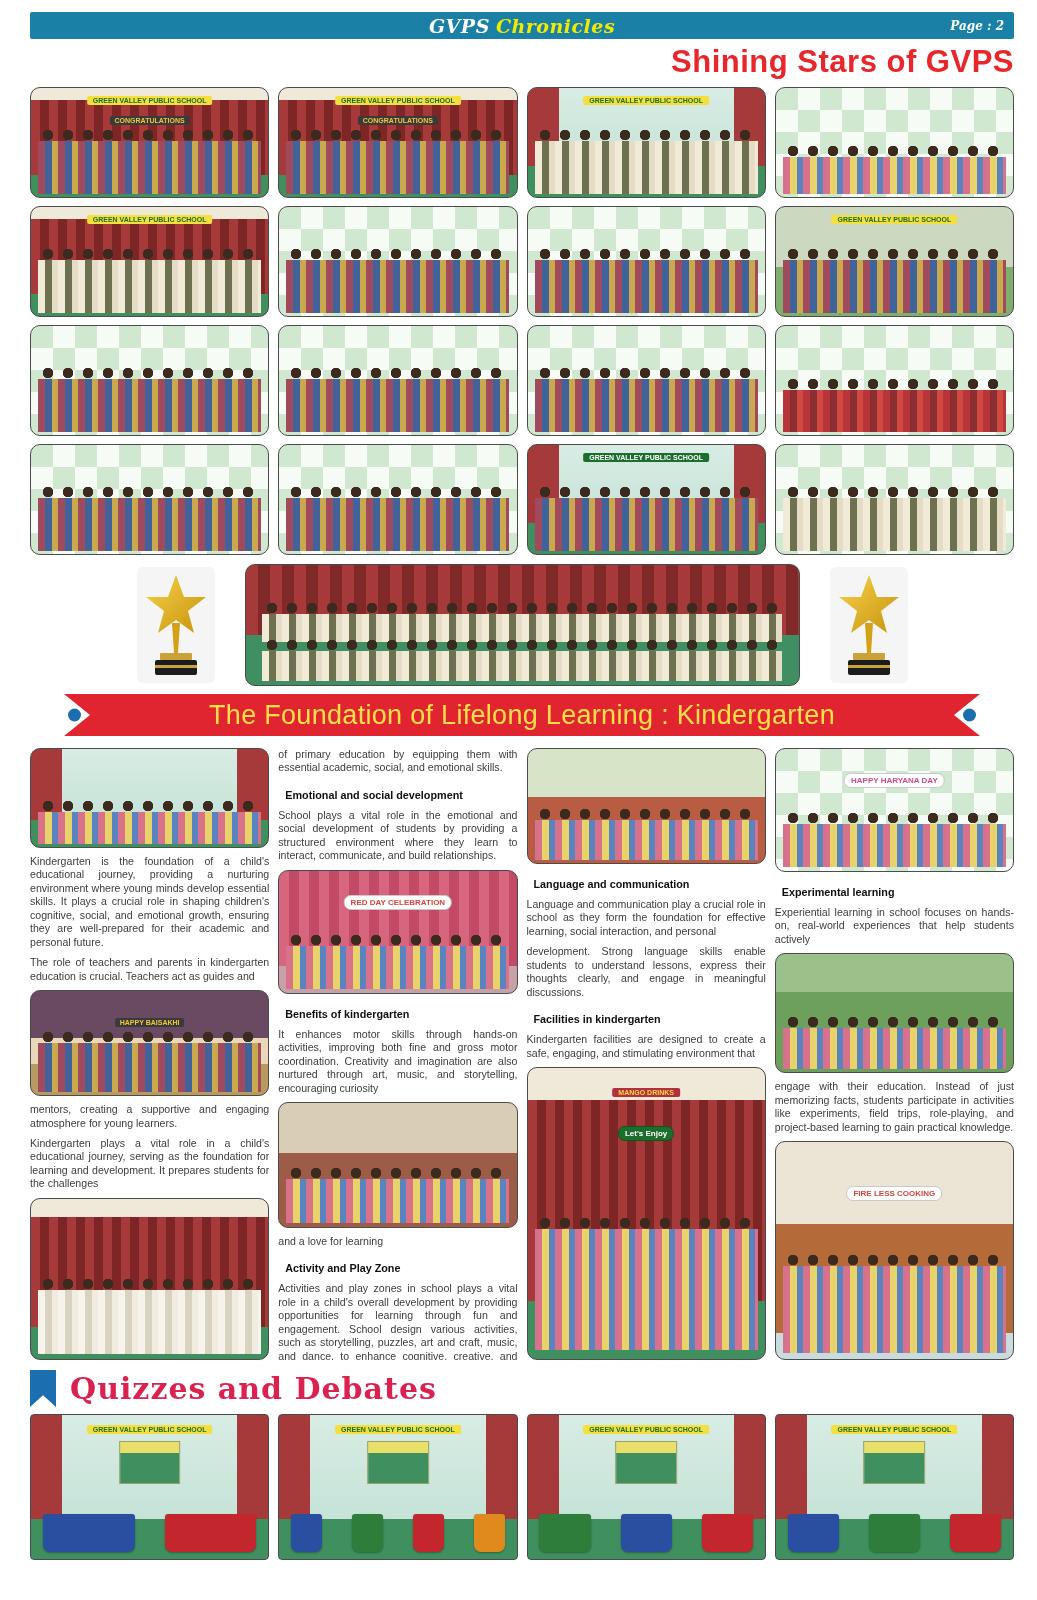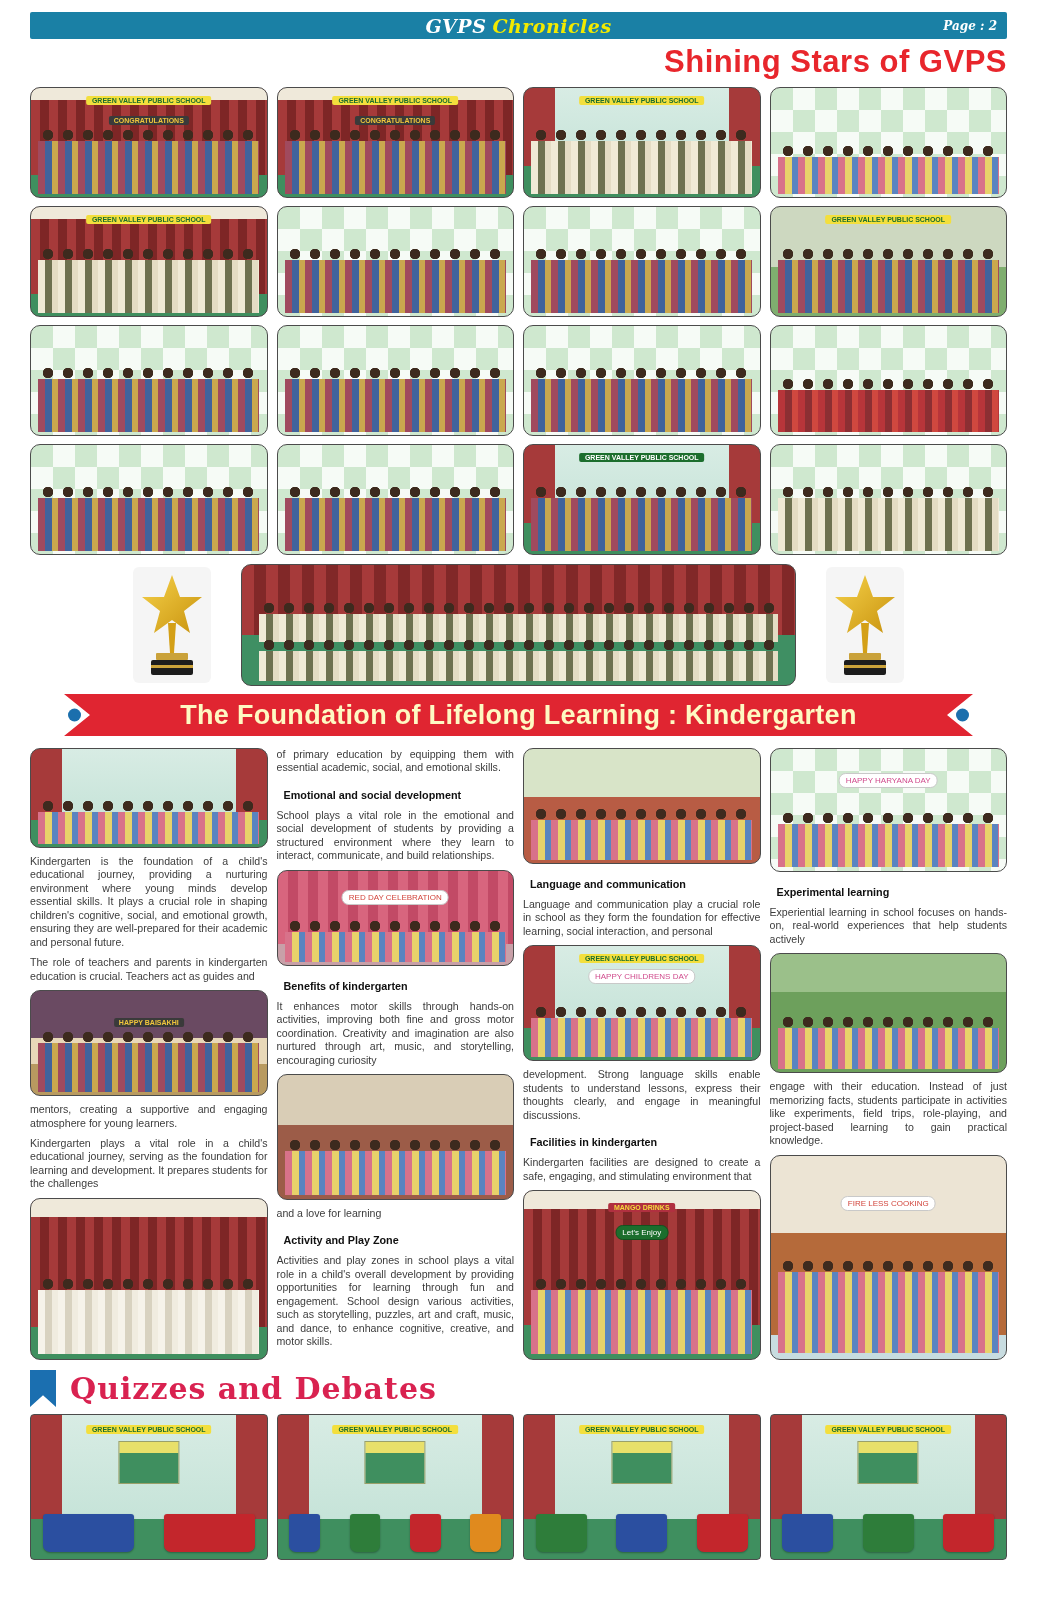--- a/index.html
+++ b/index.html
@@ -4,21 +4,21 @@
 <style>
   :root{
     --header-bg:#1a80a5; --brand-yellow:#f2ea00; --title-red:#e8262c;
     --ribbon-red:#e02531; --dot-blue:#1b6fad; --quiz-red:#d92250;
     --bookmark-blue:#1b6fb0; --text-dark:#3c3c3c; --heading-black:#101010;
   }
   *{box-sizing:border-box}
   html,body{margin:0;padding:0}
   body{width:1037px;height:1600px;background:#fff;overflow:hidden;
        font-family:"Liberation Sans",sans-serif;}
-  .page{width:100%;height:100%;padding:12px 30px 0 30px;}
+  .page{width:100%;height:100%;padding:12px 23px 0 30px;}
 
   
   .hbar{position:relative;height:27px;background:var(--header-bg);
         display:flex;align-items:center;justify-content:center;border-radius:2px;}
   .brand{font-family:"DejaVu Serif",serif;font-style:italic;font-weight:bold;
          font-size:19px;color:#fff;letter-spacing:.5px;}
   .brand .b2{color:var(--brand-yellow);margin-left:6px;}
   .pageno{position:absolute;right:10px;top:50%;transform:translateY(-50%);
           color:#fff;font-family:"DejaVu Serif",serif;font-style:italic;
           font-weight:bold;font-size:12px;}
@@ -28,21 +28,21 @@
   
   .photo{position:relative;border:1.6px solid #4b4b4b;border-radius:10px;
          overflow:hidden;background:#ddd;}
   .banner{position:absolute;top:7%;left:50%;transform:translateX(-50%);
           background:#f3df3d;color:#1c6e2d;font-size:7px;font-weight:bold;
           padding:1px 6px;white-space:nowrap;z-index:2;border-radius:2px;}
   .subbanner{position:absolute;top:26%;left:50%;transform:translateX(-50%);
           background:#3a3a3a;color:#f0c63c;font-size:7px;font-weight:bold;
           padding:1px 5px;white-space:nowrap;z-index:2;border-radius:2px;}
   .board{position:absolute;top:20%;left:50%;transform:translateX(-50%);
-         background:#fff;color:#d2453c;font-size:8px;font-weight:normal;
+         background:#fff;color:#d2453c;font-size:8px;font-weight:bold;
          padding:2px 6px;white-space:nowrap;z-index:2;border:1px solid #c9c9c9;border-radius:7px;}
   .banner:empty,.subbanner:empty,.board:empty{display:none}
   .bn-red{background:#b03040;color:#f5d93e;}
   .bd-pink{color:#d04a8c;}
   .bd-green{background:#1c6e2d;color:#fff;border-color:#14521f;}
 
   .crowd{position:absolute;left:3%;right:3%;bottom:3%;height:60%;z-index:1;
     background:
       radial-gradient(circle at 10px 7px,#3d2a1e 0 5px,rgba(0,0,0,0) 5.5px) 0 0/20px 22px repeat-x,
       repeating-linear-gradient(90deg,var(--c1) 0 7px,var(--c2) 7px 14px,var(--c3) 14px 20px) 0 13px/100% calc(100% - 13px) no-repeat;}
@@ -89,21 +89,21 @@
           display:flex;align-items:center;justify-content:center;flex:0 0 auto;}
   .gphoto{flex:0 0 555px;height:122px;}
   .gphoto .crowd.r1{bottom:36%;height:34%;}
   .gphoto .crowd.r2{bottom:3%;height:36%;}
 
   
   .ribbon-wrap{position:relative;margin:4px 34px 12px;height:42px;}
   .ribbon{position:absolute;inset:0;background:var(--ribbon-red);
           clip-path:polygon(0 0,100% 0,calc(100% - 26px) 50%,100% 100%,0 100%,26px 50%);
           display:flex;align-items:center;justify-content:center;}
-  .ribbon span{color:#fef9c3;font-weight:bold;font-size:27px;letter-spacing:.3px;}
+  .ribbon span{color:#fde047;font-weight:normal;font-size:27px;letter-spacing:.3px;}
   .dot{position:absolute;top:50%;width:13px;height:13px;border-radius:50%;
        background:var(--dot-blue);transform:translateY(-50%);}
   .dot.l{left:4px}.dot.r{right:4px}
 
   
   .article{display:grid;grid-template-columns:repeat(4,1fr);gap:0 9px;height:612px;}
   .col{display:flex;flex-direction:column;gap:7px;overflow:hidden;}
   .col p{margin:0;font-size:10.6px;line-height:1.27;text-align:justify;
          color:var(--text-dark);}
   .sec{display:flex;flex-direction:column;gap:1px;}
@@ -261,21 +261,21 @@
           <div class="crowd cw-white"></div>
         </div>
     </div>
 
     <div class="col">
       <p>of primary education by equipping them with essential academic, social, and emotional skills.</p>
       <div class="sec">
         <h4>Emotional and social development</h4>
         <p>School plays a vital role in the emotional and social development of students by providing a structured environment where they learn to interact, communicate, and build relationships.</p>
       </div>
-      <div class="photo sc-pink" style="height:96px">
+      <div class="photo sc-pink" style="height:124px">
           <span class="board">RED DAY CELEBRATION</span>
           <div class="crowd cw-kids"></div>
         </div>
       <div class="sec">
         <h4>Benefits of kindergarten</h4>
         <p>It enhances motor skills through hands-on activities, improving both fine and gross motor coordination. Creativity and imagination are also nurtured through art, music, and storytelling, encouraging curiosity</p>
       </div>
       <div class="photo sc-brick" style="height:126px">
           <div class="crowd cw-kids"></div>
         </div>
@@ -287,25 +287,20 @@
     </div>
 
     <div class="col">
       <div class="photo sc-track" style="height:116px">
           <div class="crowd cw-kids"></div>
         </div>
       <div class="sec">
         <h4>Language and communication</h4>
         <p>Language and communication play a crucial role in school as they form the foundation for effective learning, social interaction, and personal</p>
       </div>
-      <div class="photo sc-hall" style="height:116px">
-          <span class="banner">GREEN VALLEY PUBLIC SCHOOL</span>
-          <span class="board bd-pink">HAPPY CHILDRENS DAY</span>
-          <div class="crowd cw-kids"></div>
-        </div>
       <p>development. Strong language skills enable students to understand lessons, express their thoughts clearly, and engage in meaningful discussions.</p>
       <div class="sec">
         <h4>Facilities in kindergarten</h4>
         <p>Kindergarten facilities are designed to create a safe, engaging, and stimulating environment that</p>
       </div>
       <div class="photo sc-curtain fill">
           <span class="banner bn-red">MANGO DRINKS</span>
           <span class="board bd-green">Let's Enjoy</span>
           <div class="crowd cw-kids"></div>
         </div>

